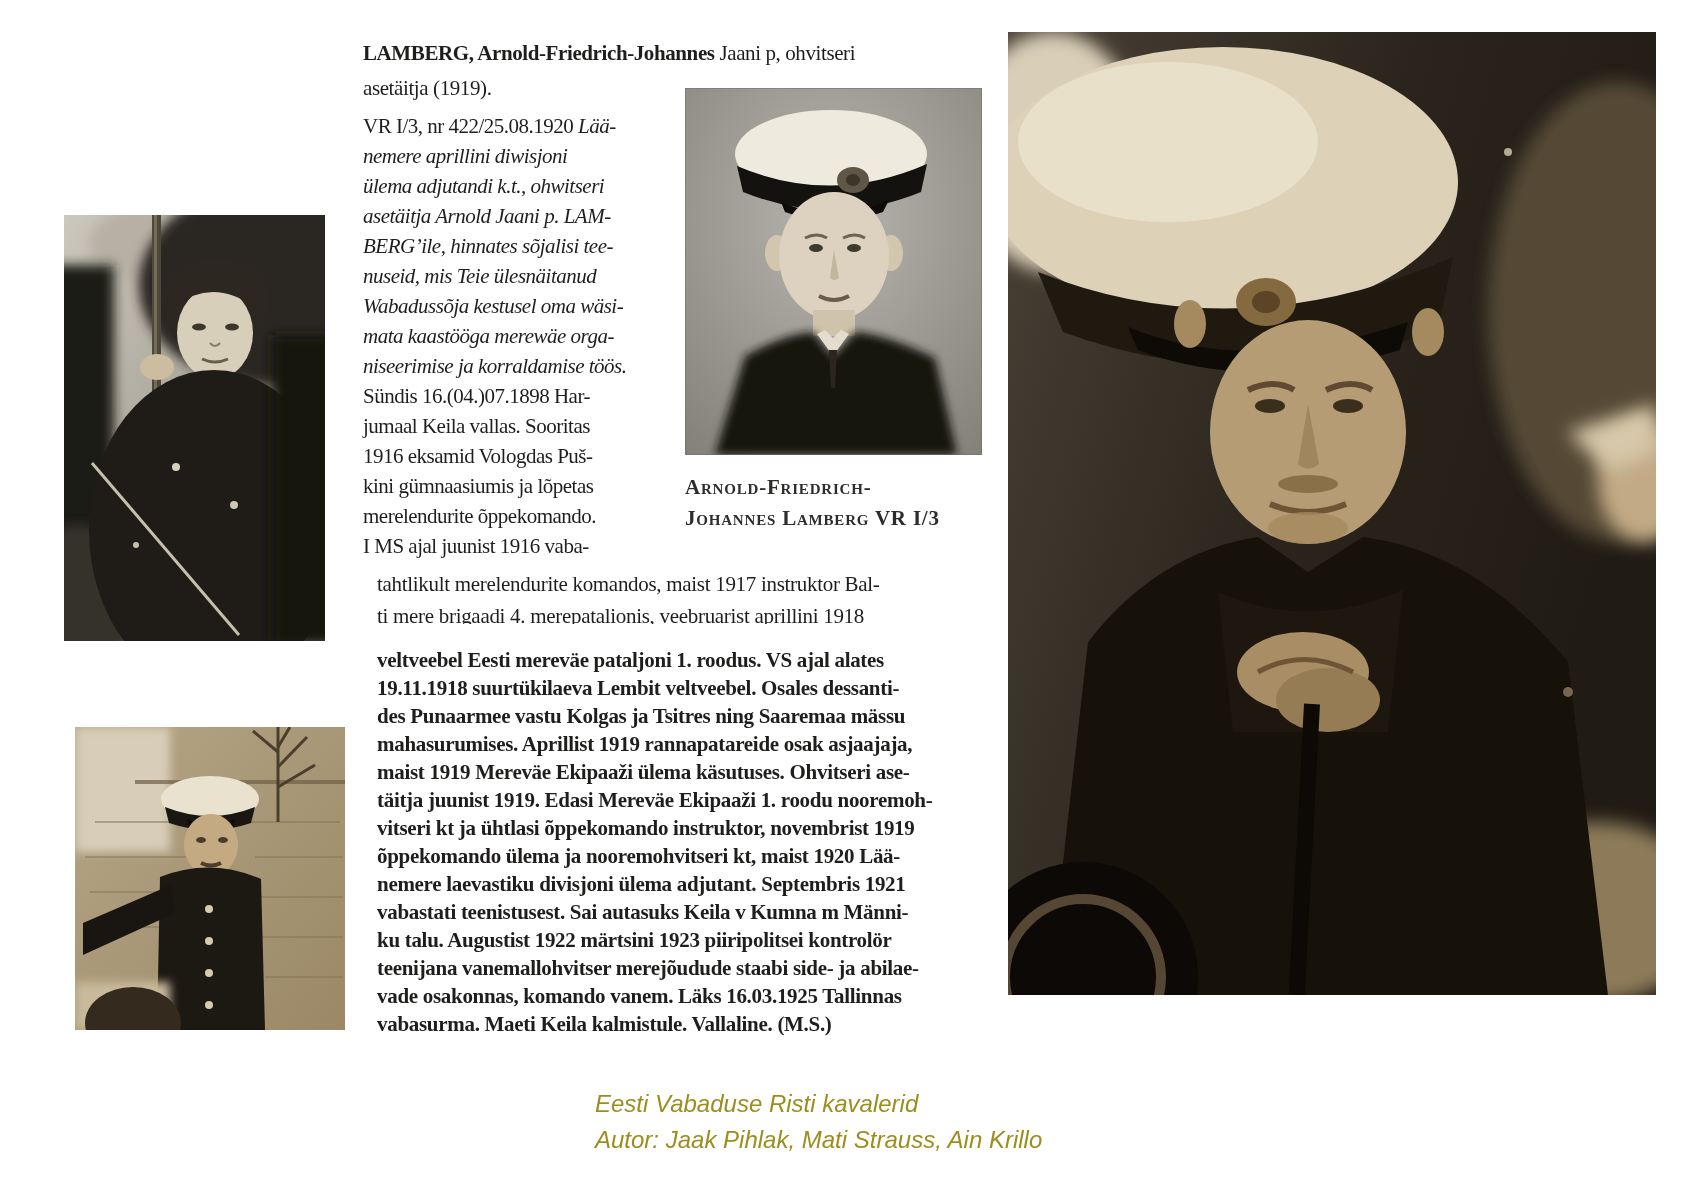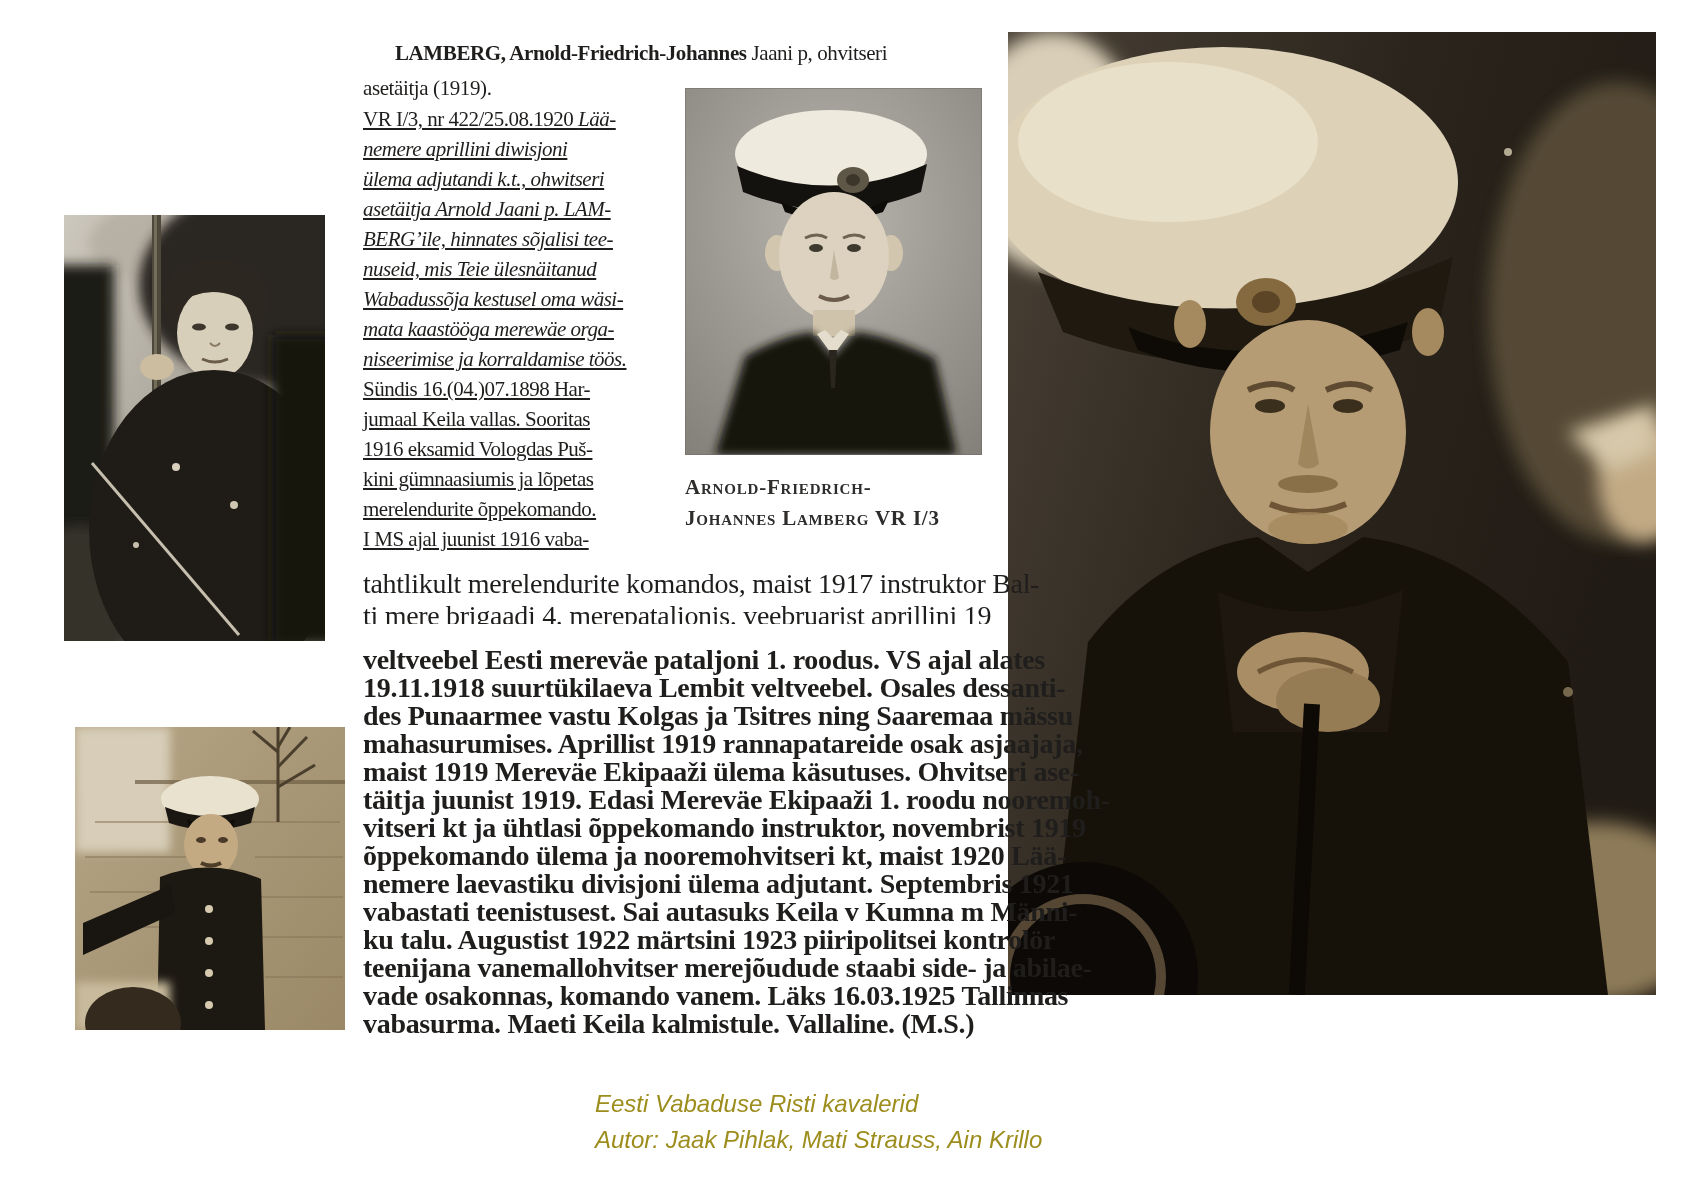--- a/index.html
+++ b/index.html
@@ -2,26 +2,26 @@
 <html><head>
 <meta charset="utf-8">
 <style>
   html,body{margin:0;padding:0;background:#ffffff;}
   .canvas{position:relative;width:1694px;height:1192px;background:#ffffff;overflow:hidden;
           font-family:"Liberation Serif", serif;color:#1f1e1c;}
   .abs{position:absolute;}
   .t-line{white-space:nowrap;}
   
   .header{left:363px;top:36px;width:640px;font-size:21px;line-height:35px;letter-spacing:-0.4px;}
-  .header .b{font-weight:bold;margin-left:32px;}
-  
-  .col{left:363px;top:104px;width:322px;font-size:21px;line-height:30px;letter-spacing:-0.5px;text-decoration:underline;}
+  .header .b{font-weight:bold;}
+  
+  .col{left:363px;top:111px;width:322px;font-size:21px;line-height:30px;letter-spacing:-0.5px;}
   .it{font-style:italic;}
   
-  .wide{left:363px;top:568px;width:628px;font-size:28px;line-height:32px;letter-spacing:-0.3px;}
+  .wide{left:377px;top:568px;width:628px;font-size:21px;line-height:32px;letter-spacing:-0.3px;}
   .clip{height:24px;overflow:hidden;}
   .wide-b{margin-top:22px;line-height:28px;font-weight:bold;}
   
   .caption{left:685px;top:472px;width:298px;font-variant:small-caps;
            font-weight:bold;font-size:21px;line-height:31px;letter-spacing:0.8px;color:#2e2d2b;}
   
   .credits{left:595px;top:1086px;font-family:"Liberation Sans", sans-serif;font-weight:normal;
            font-style:italic;font-size:24px;line-height:36px;}
   
   .photo{position:absolute;overflow:hidden;}

